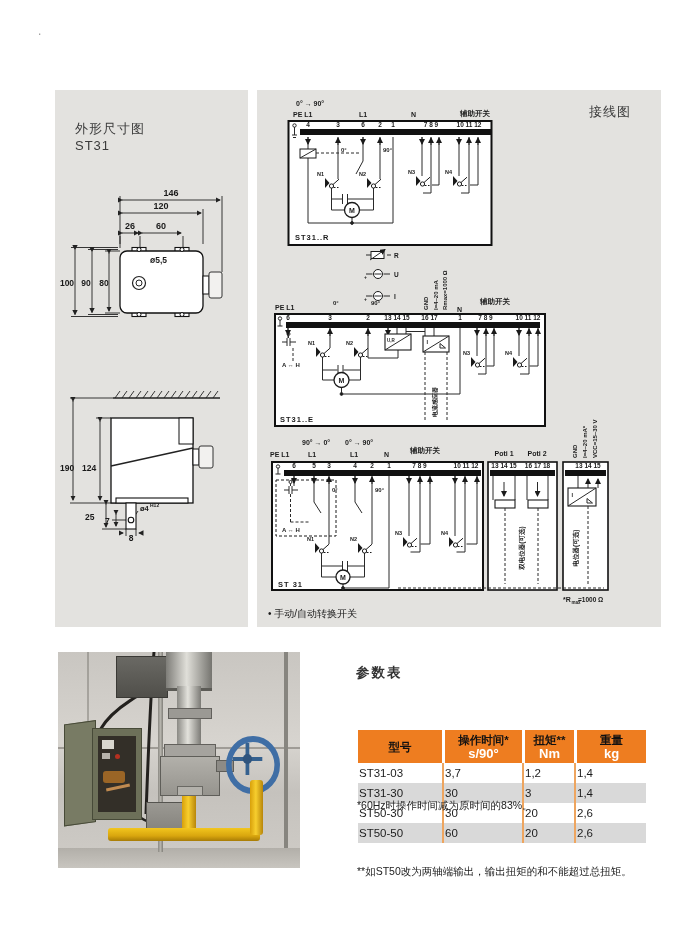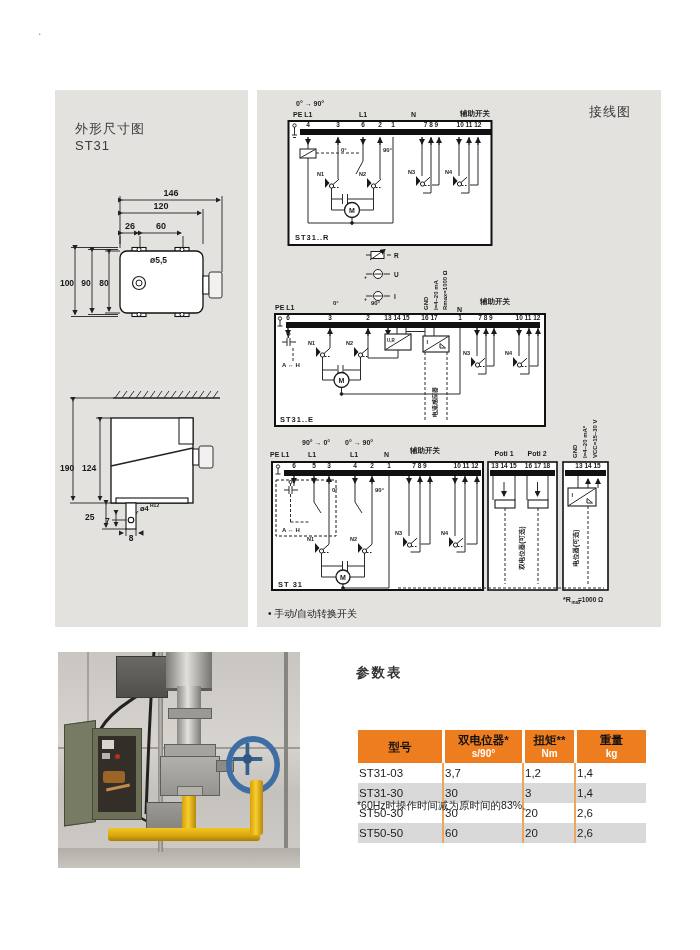--- a/index.html
+++ b/index.html
@@ -12,21 +12,21 @@
   svg text{font-family:"Liberation Sans","DejaVu Sans",sans-serif;fill:#1a1a1a;stroke:none;font-weight:600;}
   .wire{stroke:#2a2a2a;stroke-width:1;fill:none;}
   .dimline{stroke:#222;stroke-width:0.9;fill:none;}
   .boxline{stroke:#111;fill:#ffffff;}
   .tbl-title{font-size:13.5px;color:#333;letter-spacing:2px;font-weight:700;}
   .ptable{position:absolute;left:358px;top:730px;width:288px;border-collapse:separate;border-spacing:0;
           font-size:11px;}
   .ptable th{background:#ee7d20;border-left:3px solid #fff;padding:0;height:33px;vertical-align:middle;}
   .ptable th:first-child{border-left:none;}
   .hmain{font-size:11.5px;font-weight:700;color:#111;text-align:center;line-height:14px;}
-  .hunit{font-size:10px;font-weight:700;color:#fff;text-align:center;line-height:13px;}
+  .hunit{font-size:13px;font-weight:700;color:#fff;text-align:center;line-height:13px;}
   .ptable td{border-left:2px solid #eea55f;text-align:left;height:18px;color:#1c1c1c;font-size:11.5px;}
   .ptable td:first-child{border-left:none;}
   .ptable tbody tr:nth-child(even){background:#d9d9d9;}
   .ptable tbody tr:nth-child(odd){background:#fff;}
   .fnote{font-size:10.5px;color:#222;}
   .cnote{font-size:10px;color:#1a1a1a;}
 </style>
 </head>
 <body>
 
@@ -437,21 +437,21 @@
         <col style="width:80px">
         <col style="width:52px">
         <col style="width:72px">
       </colgroup>
     <thead>
       <tr>
         <th>
             <div class="hmain">型号</div>
           </th>
         <th>
-          <div class="hmain">双电位器*</div>
+          <div class="hmain">操作时间*</div>
           <div class="hunit">s/90°</div>
         </th>
         <th>
           <div class="hmain">扭矩**</div>
           <div class="hunit">Nm</div>
         </th>
         <th>
           <div class="hmain">重量</div>
           <div class="hunit">kg</div>
         </th>
@@ -479,14 +479,15 @@
         <tr>
         <td>ST50-50</td>
         <td>60</td>
         <td>20</td>
         <td>2,6</td>
       </tr>
     </tbody>
   </table>
 
   <div class="abs fnote" style="left:357px;top:799px;">*60Hz时操作时间减为原时间的83%。</div>
+  <div class="abs fnote" style="left:357px;top:865px;">**如ST50改为两轴端输出，输出扭矩的和不能超过总扭矩。</div>
 
 </div>
 
 </body></html>

